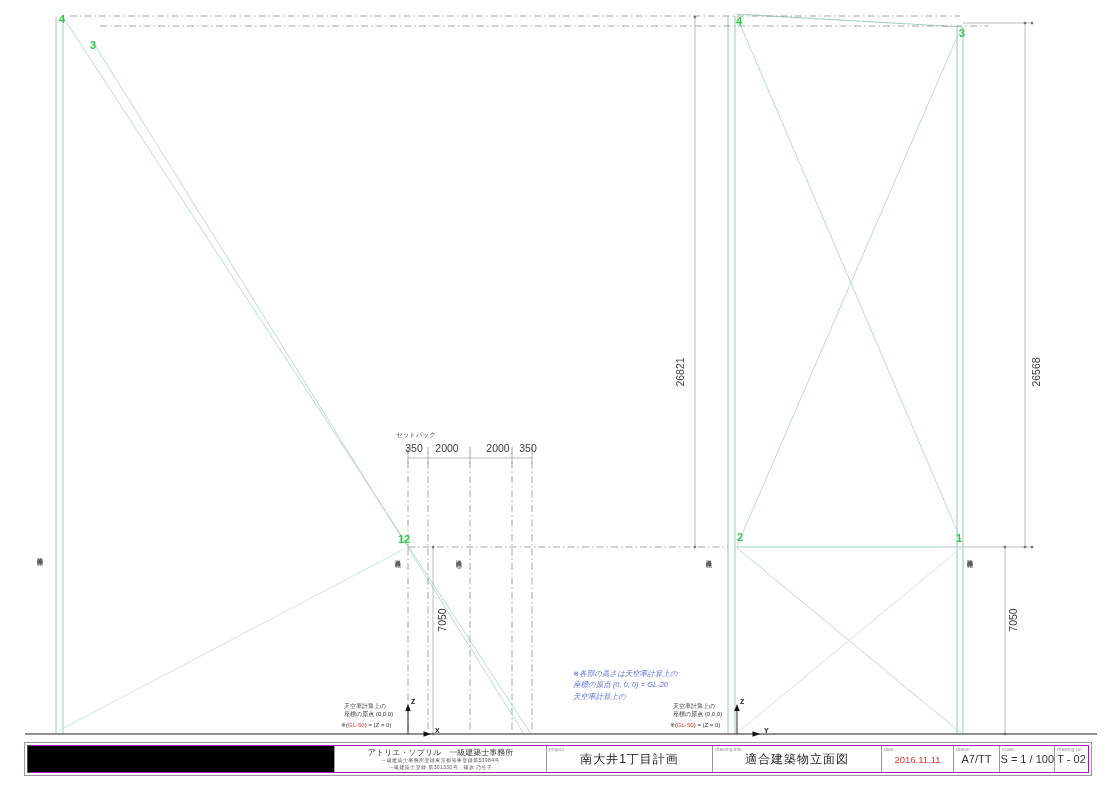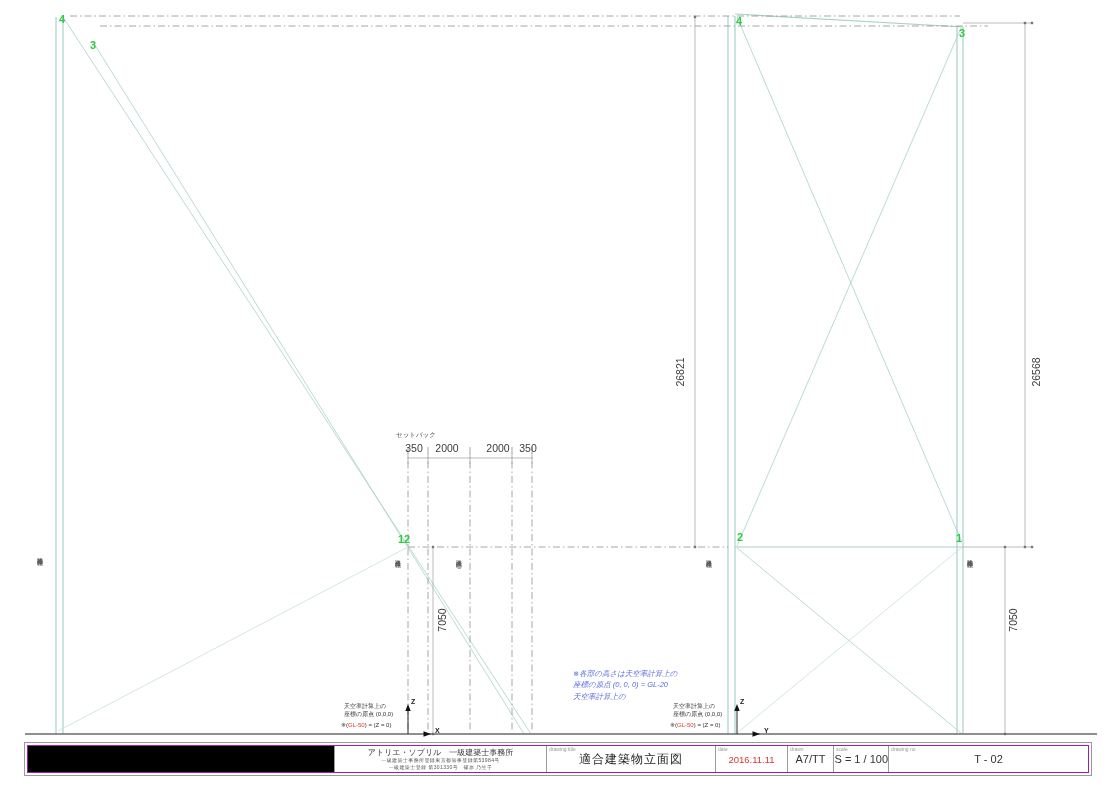--- a/index.html
+++ b/index.html
@@ -163,20 +163,24 @@
   </div>
 
   <div id="titleblock">
     <div id="tb-inner">
       <div class="tb-cell redacted" style="width:307px;flex:none;"></div>
       <div class="tb-cell" style="width:212px;flex:none;">
         <div class="arch-name">アトリエ・ソブリル　一級建築士事務所</div>
         <div class="arch-reg">一級建築士事務所登録東京都知事登録第53984号</div>
         <div class="arch-reg">一級建築士登録 第301330号　篠原 乃生子</div>
       </div>
+      <div class="tb-cell" style="width:166px;flex:none;">
+        <div class="tb-label">project</div>
+        <div class="tb-big">南大井1丁目計画</div>
+      </div>
       <div class="tb-cell" style="width:169px;flex:none;">
         <div class="tb-label">drawing title</div>
         <div class="tb-big">適合建築物立面図</div>
       </div>
       <div class="tb-cell" style="width:72px;flex:none;">
         <div class="tb-label">date</div>
         <div class="tb-date">2016.11.11</div>
       </div>
       <div class="tb-cell" style="width:46px;flex:none;">
         <div class="tb-label">drawn</div>

